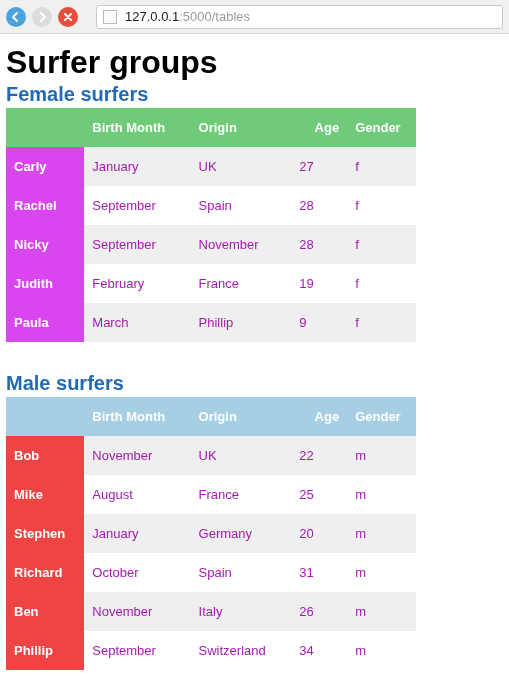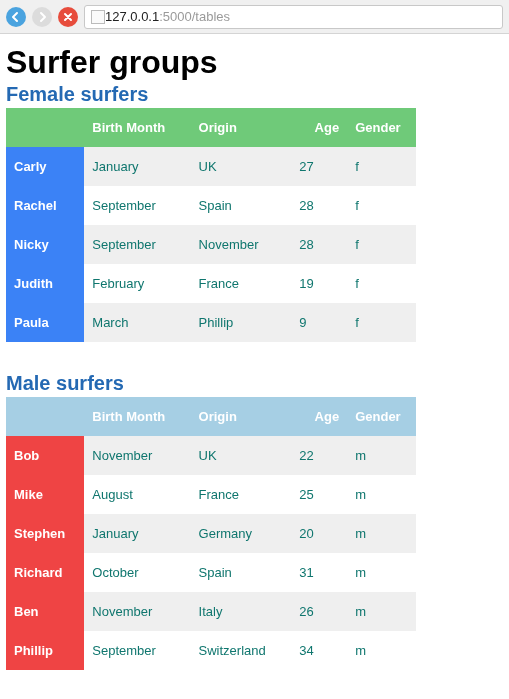--- a/index.html
+++ b/index.html
@@ -27,22 +27,23 @@
     .stop-btn { background: #e74c3c; color: #fff; font-size: 12px; }
     .url-bar {
       flex: 1;
       background: #fff;
       border: 1px solid #c8c8c8;
       border-radius: 3px;
       height: 24px;
       display: flex;
       align-items: center;
       padding: 0 6px;
-      gap: 0;
+      gap: 8px;
       font-size: 13px;
+      margin-left: 12px;
     }
     .url-bar .page-icon {
       width: 14px; height: 14px;
       border: 1px solid #bbb;
       background: #fafafa;
       display: inline-block;
     }
     .url-host { color: #222; }
     .url-path { color: #9a9a9a; }
     .content { padding: 6px 6px 0 6px; }
@@ -61,25 +62,25 @@
     .gap { height: 28px; }
     table {
       border-collapse: collapse;
       width: 410px;
       font-size: 13px;
     }
     th, td { text-align: left; padding: 12px 8px; }
     thead th { color: #fff; font-weight: bold; }
     thead th:first-child { width: 70px; }
     tbody th { color: #fff; font-weight: bold; width: 70px; }
-    tbody td { color: #0f766e; }
+    tbody td { color: #a21caf; }
     tbody tr:nth-child(odd) td { background: #efefef; }
     tbody tr:nth-child(even) td { background: #ffffff; }
     .t-green thead th { background: #6fca79; }
-    .t-green tbody th { background: #3b82f6; }
+    .t-green tbody th { background: #d946ef; }
     .t-blue thead th { background: #a6cfe4; }
     .t-blue tbody th { background: #ef4444; }
     .col-birth { width: 95px; }
     .col-origin { width: 90px; }
     .col-age { width: 50px; text-align: right; }
     .col-gender { width: 60px; }
   </style>
 </head>
 <body>
 

